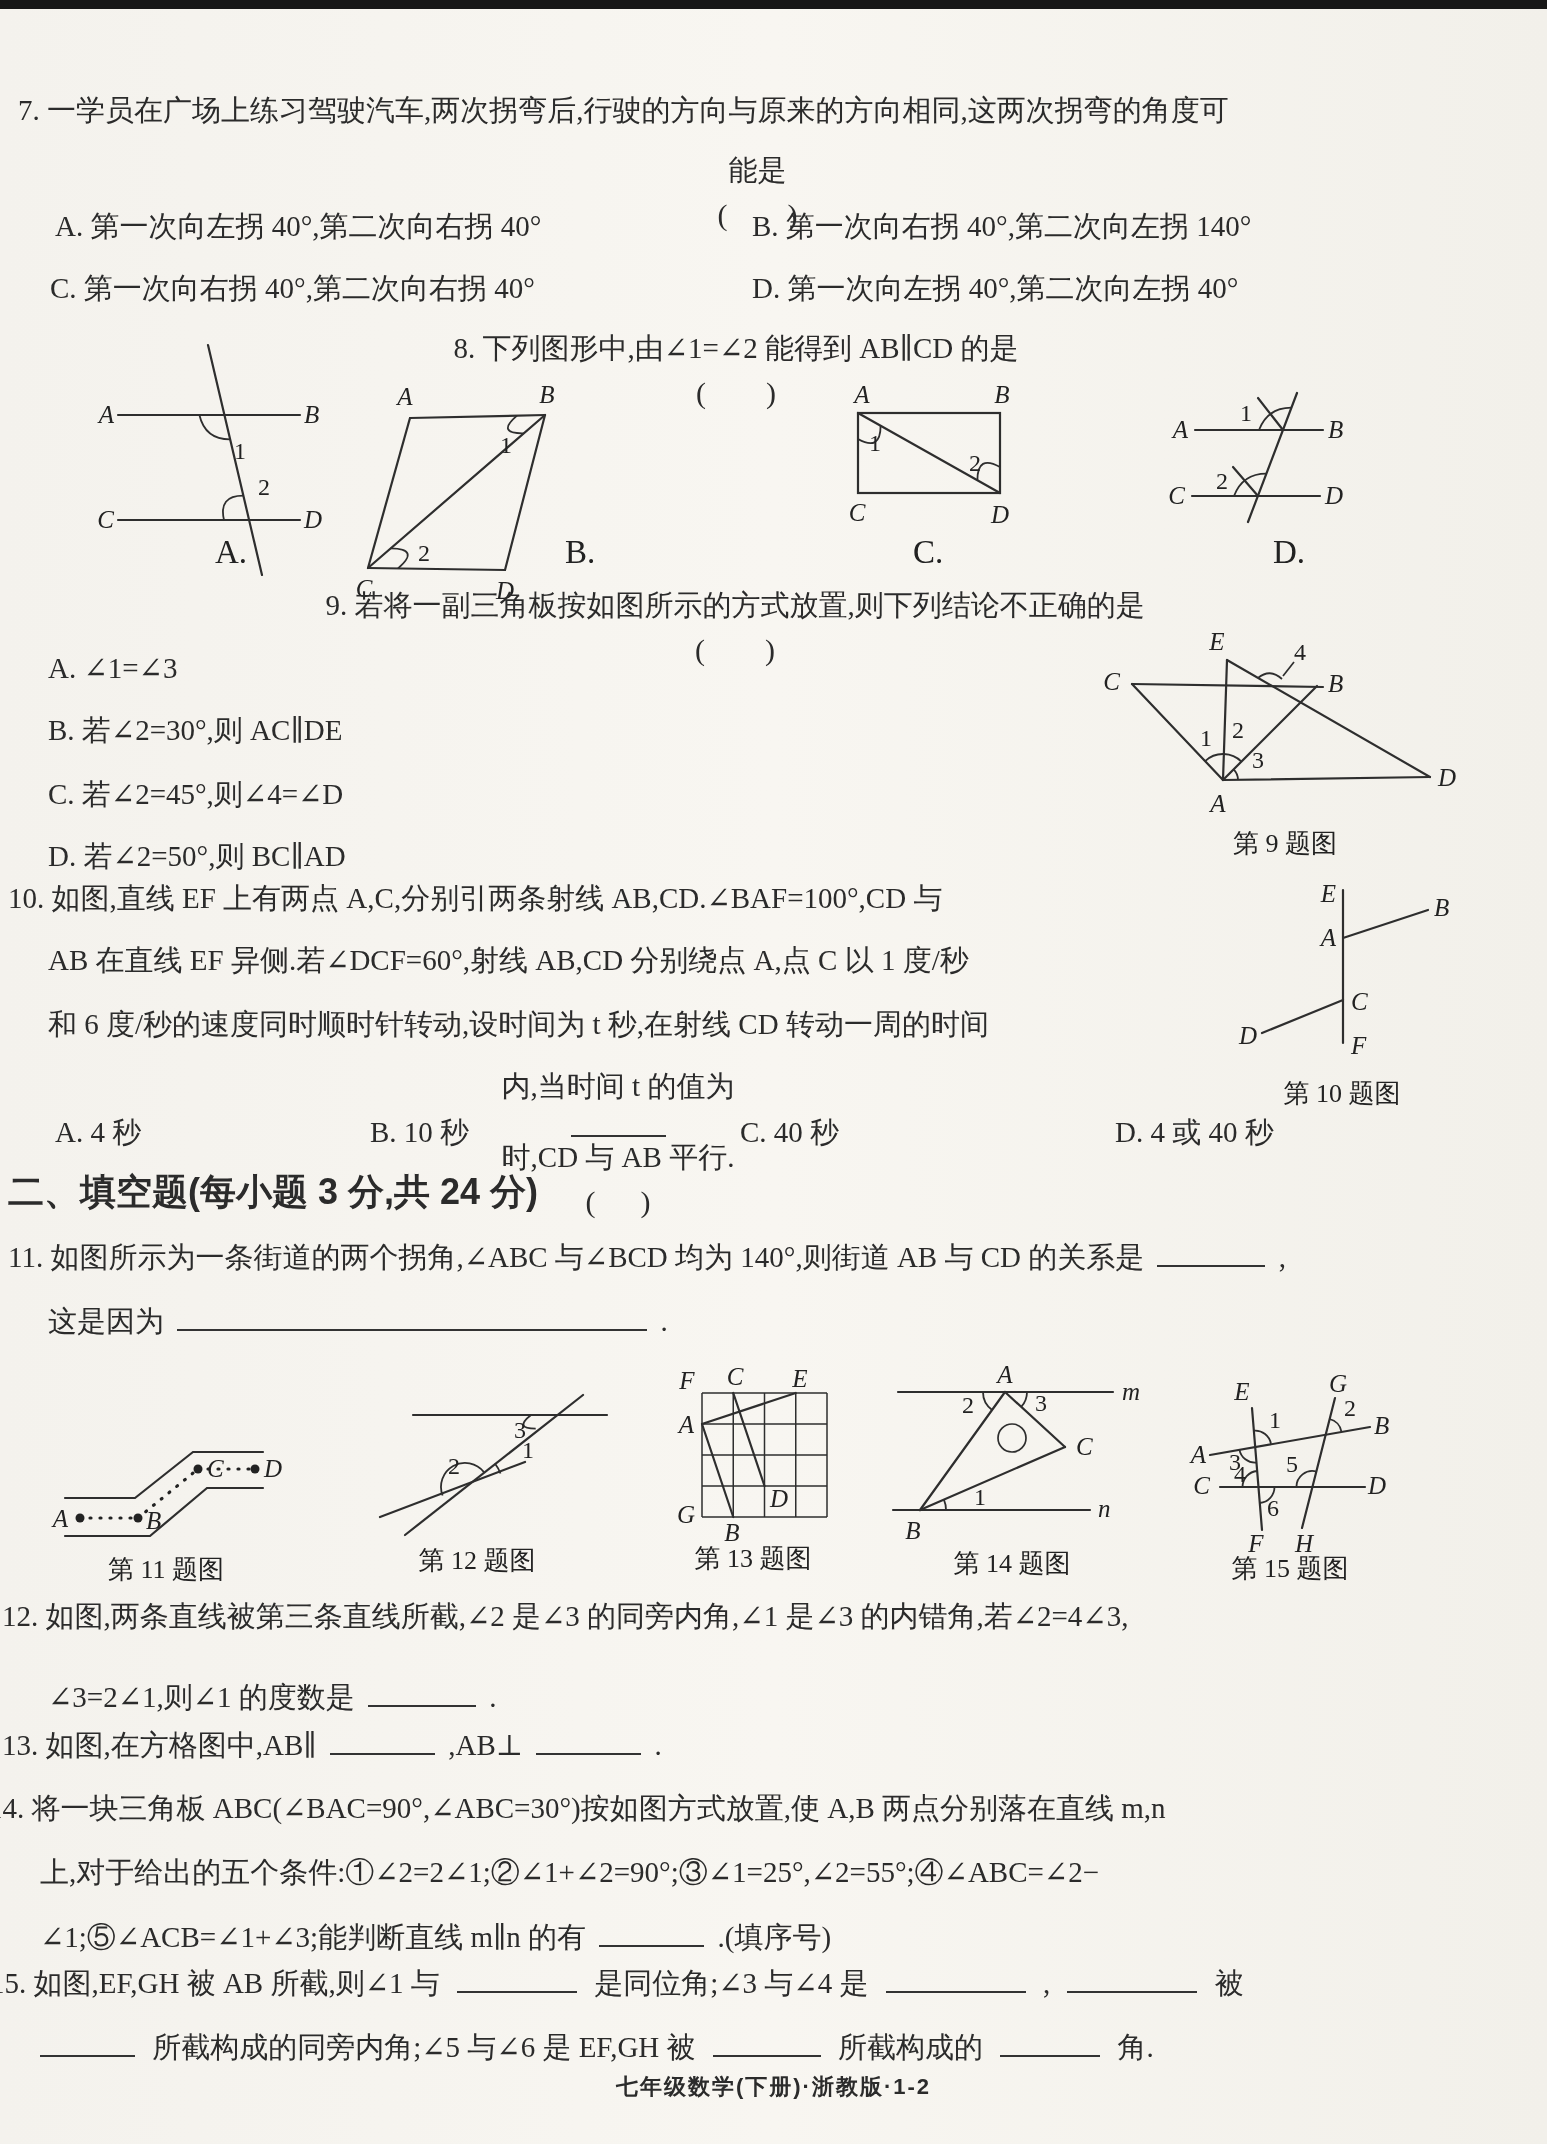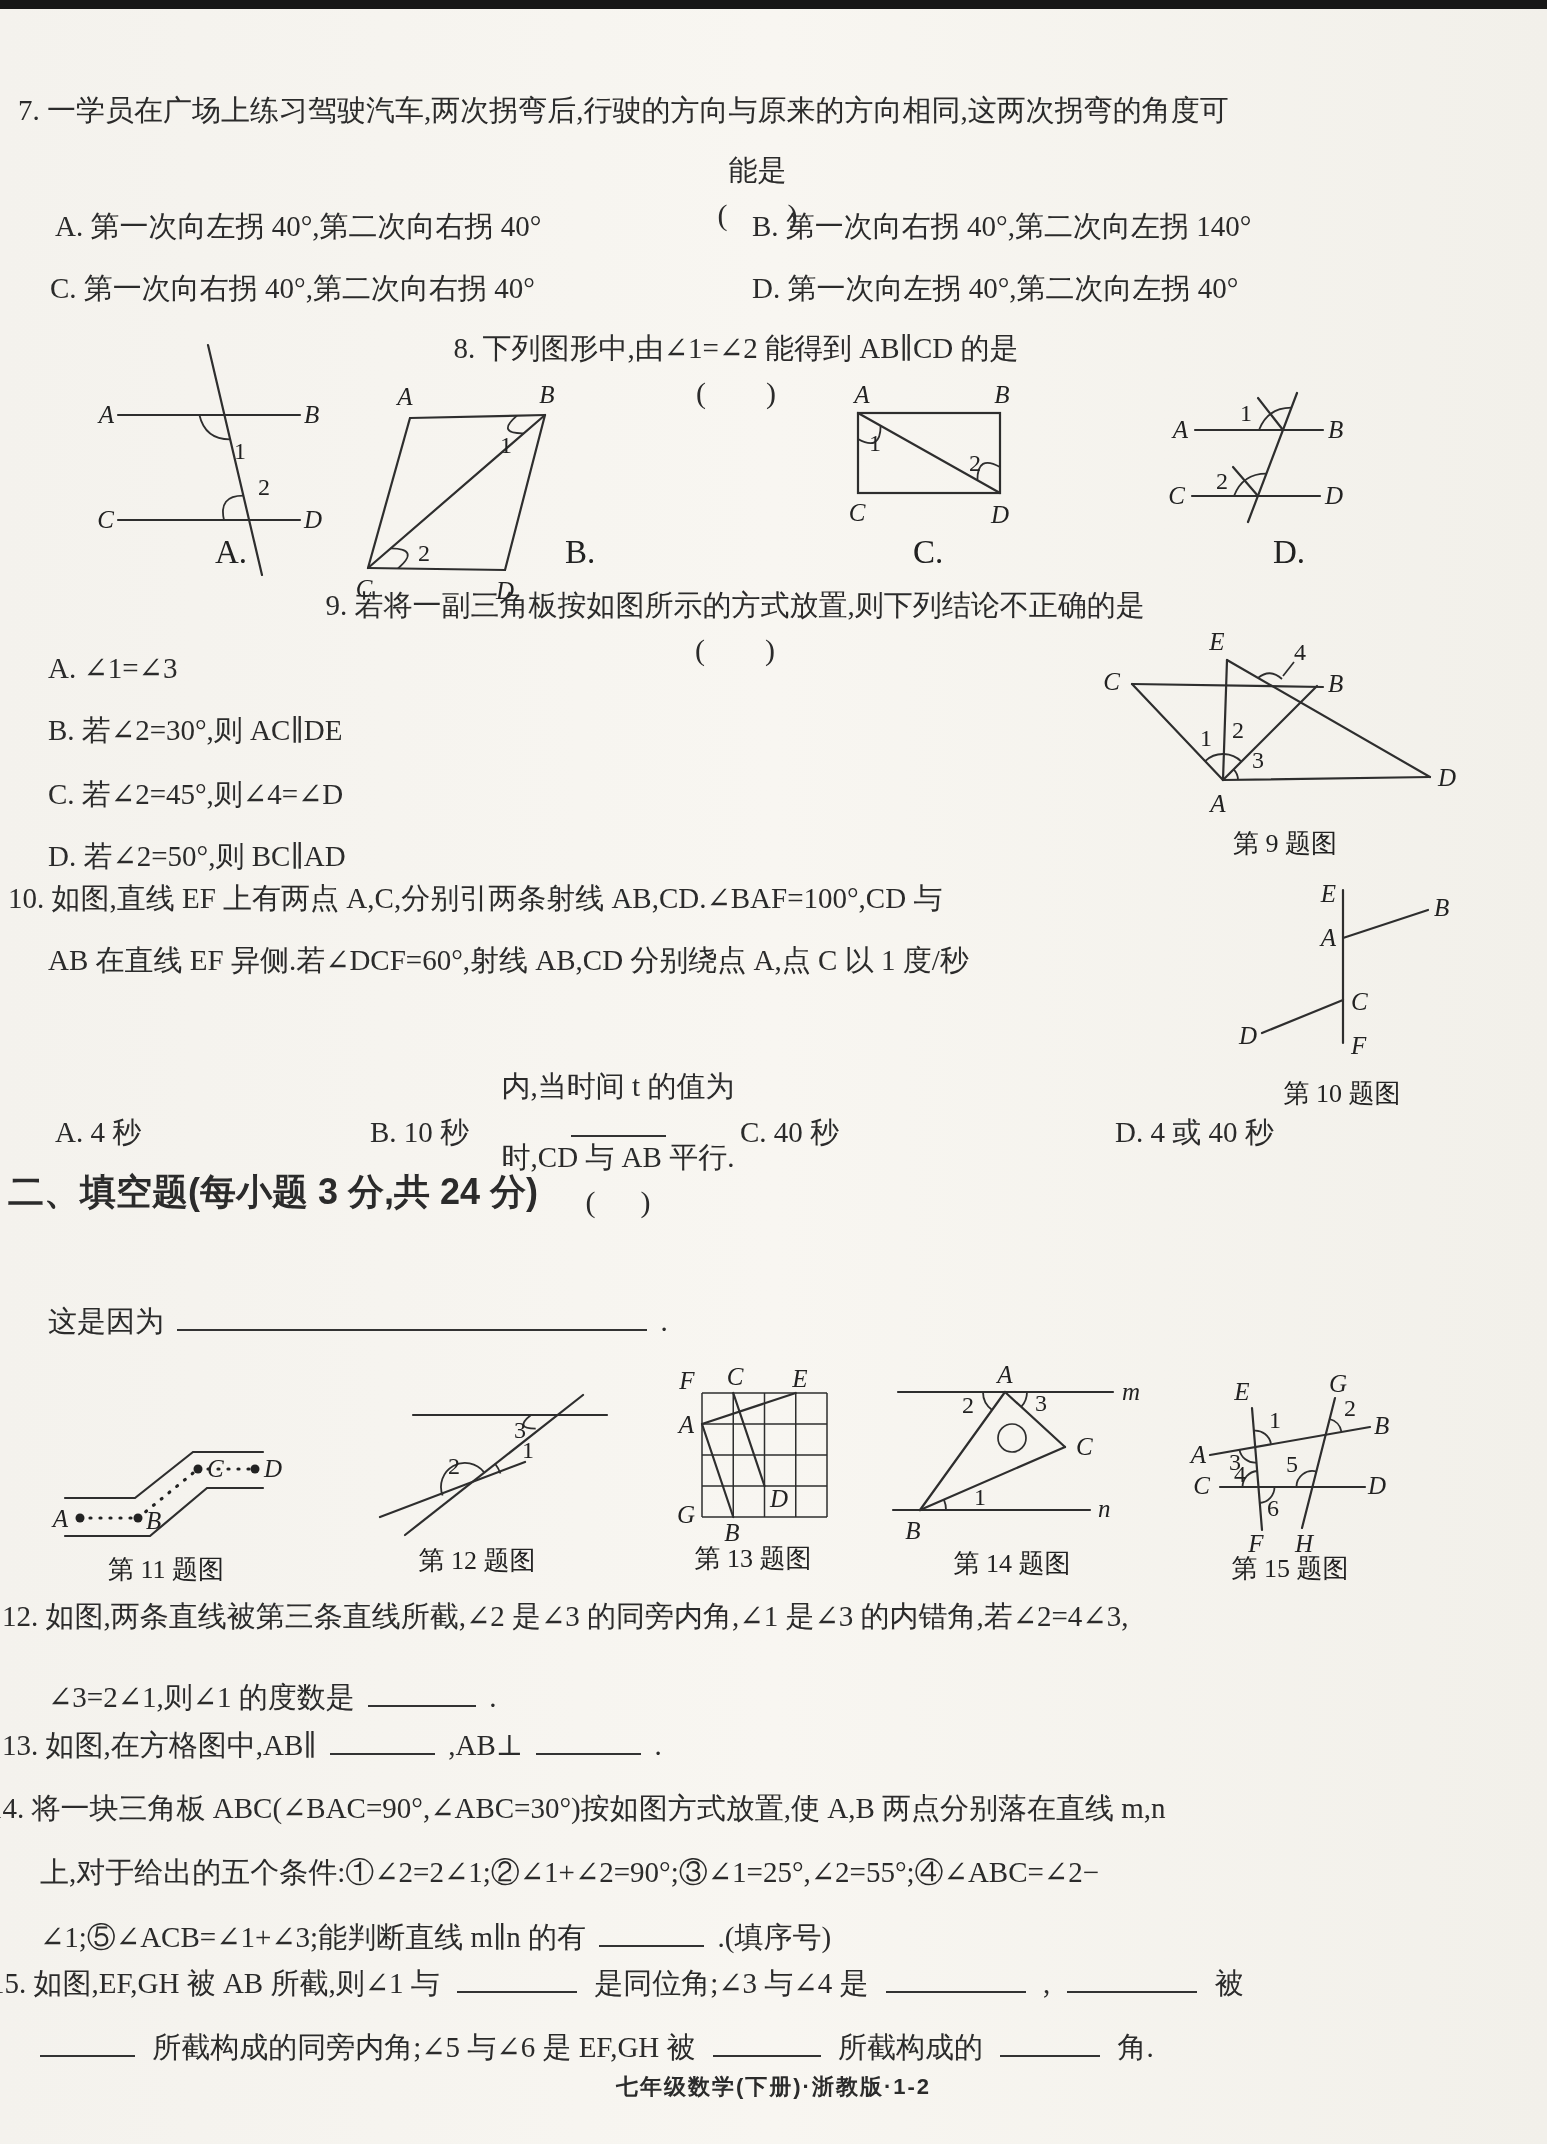--- a/index.html
+++ b/index.html
@@ -152,20 +152,21 @@
     <text x="348" y="186">D</text>
     <text class="num" x="116" y="146" text-anchor="middle">1</text>
     <text class="num" x="148" y="138" text-anchor="middle">2</text>
     <text class="num" x="168" y="168" text-anchor="middle">3</text>
     <text class="num" x="210" y="60" text-anchor="middle">4</text>
     <text class="cap" x="195" y="252">第 9 题图</text>
   </svg>
 
   <div class="line" style="left:8px;top:878px;">10. 如图,直线 EF 上有两点 A,C,分别引两条射线 AB,CD.∠BAF=100°,CD 与</div>
   <div class="line" style="left:48px;top:940px;">AB 在直线 EF 异侧.若∠DCF=60°,射线 AB,CD 分别绕点 A,点 C 以 1 度/秒</div>
+  <div class="line" style="left:48px;top:1004px;">和 6 度/秒的速度同时顺时针转动,设时间为 t 秒,在射线 CD 转动一周的时间</div>
   <div class="line flexline" style="left:48px;top:1066px;width:1140px;">
     <span>内,当时间 t 的值为</span>
     <span class="blank" style="width:95px;"></span>
     <span>时,CD 与 AB 平行.</span>
     <span class="leader"></span>
     <span class="paren">(      )</span>
   </div>
   <div class="line" style="left:55px;top:1112px;">A. 4 秒</div>
   <div class="line" style="left:370px;top:1112px;">B. 10 秒</div>
   <div class="line" style="left:740px;top:1112px;">C. 40 秒</div>
@@ -181,20 +182,25 @@
     <text x="106" y="76" text-anchor="end">A</text>
     <text x="204" y="46">B</text>
     <text x="121" y="140">C</text>
     <text x="18" y="174" text-anchor="middle">D</text>
     <text x="121" y="184">F</text>
     <text class="cap" x="112" y="232">第 10 题图</text>
   </svg>
 
   <div class="line sect" style="left:8px;top:1172px;">二、填空题(每小题 3 分,共 24 分)</div>
 
+  <div class="line" style="left:8px;top:1236px;">
+    <span>11. 如图所示为一条街道的两个拐角,∠ABC 与∠BCD 均为 140°,则街道 AB 与 CD 的关系是</span>
+    <span class="blank" style="width:108px;"></span>
+    <span>,</span>
+  </div>
   <div class="line" style="left:48px;top:1300px;">
     <span>这是因为</span>
     <span class="blank" style="width:470px;"></span>
     <span>.</span>
   </div>
 
   <svg style="left:40px;top:1420px;" width="250" height="170" viewBox="0 0 250 170">
     <g>
       <polyline class="ln" points="25,78 95,78 153,32 223,32"></polyline>
       <polyline class="ln" points="25,116 110,116 167,68 223,68"></polyline>

